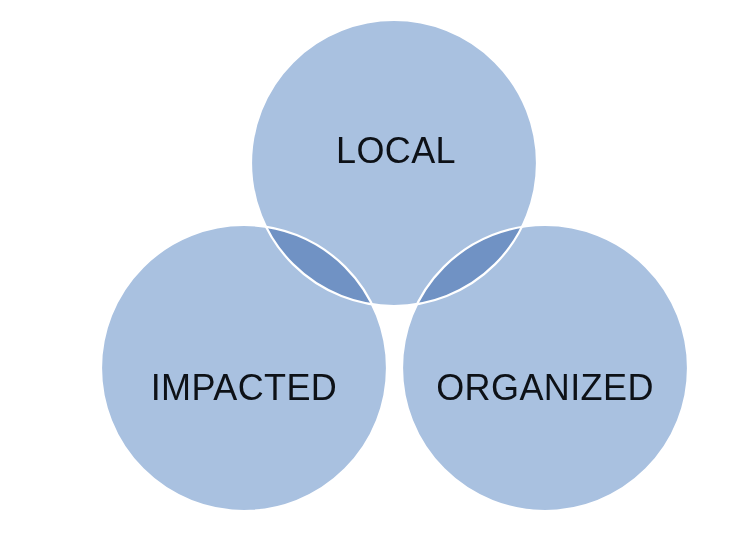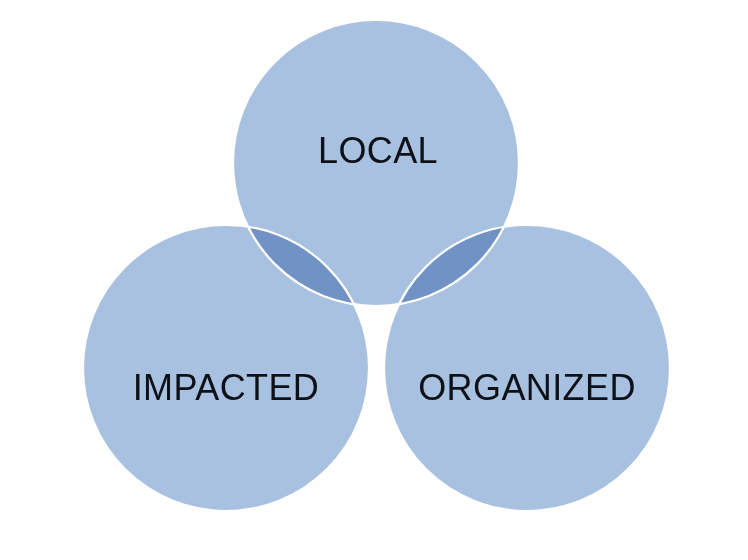--- a/index.html
+++ b/index.html
@@ -12,20 +12,21 @@
     height: 560px;
     background: #ffffff;
     font-family: "Liberation Sans", sans-serif;
     overflow: hidden;
   }
   #diagram-root {
     position: relative;
     width: 612px;
     height: 560px;
     background: #ffffff;
+    margin-left: 18px;
   }
   #venn-svg {
     display: block;
     width: 748px;
     height: 560px;
   }
   .venn-circle {
     mix-blend-mode: multiply;
   }
   .venn-outline {

